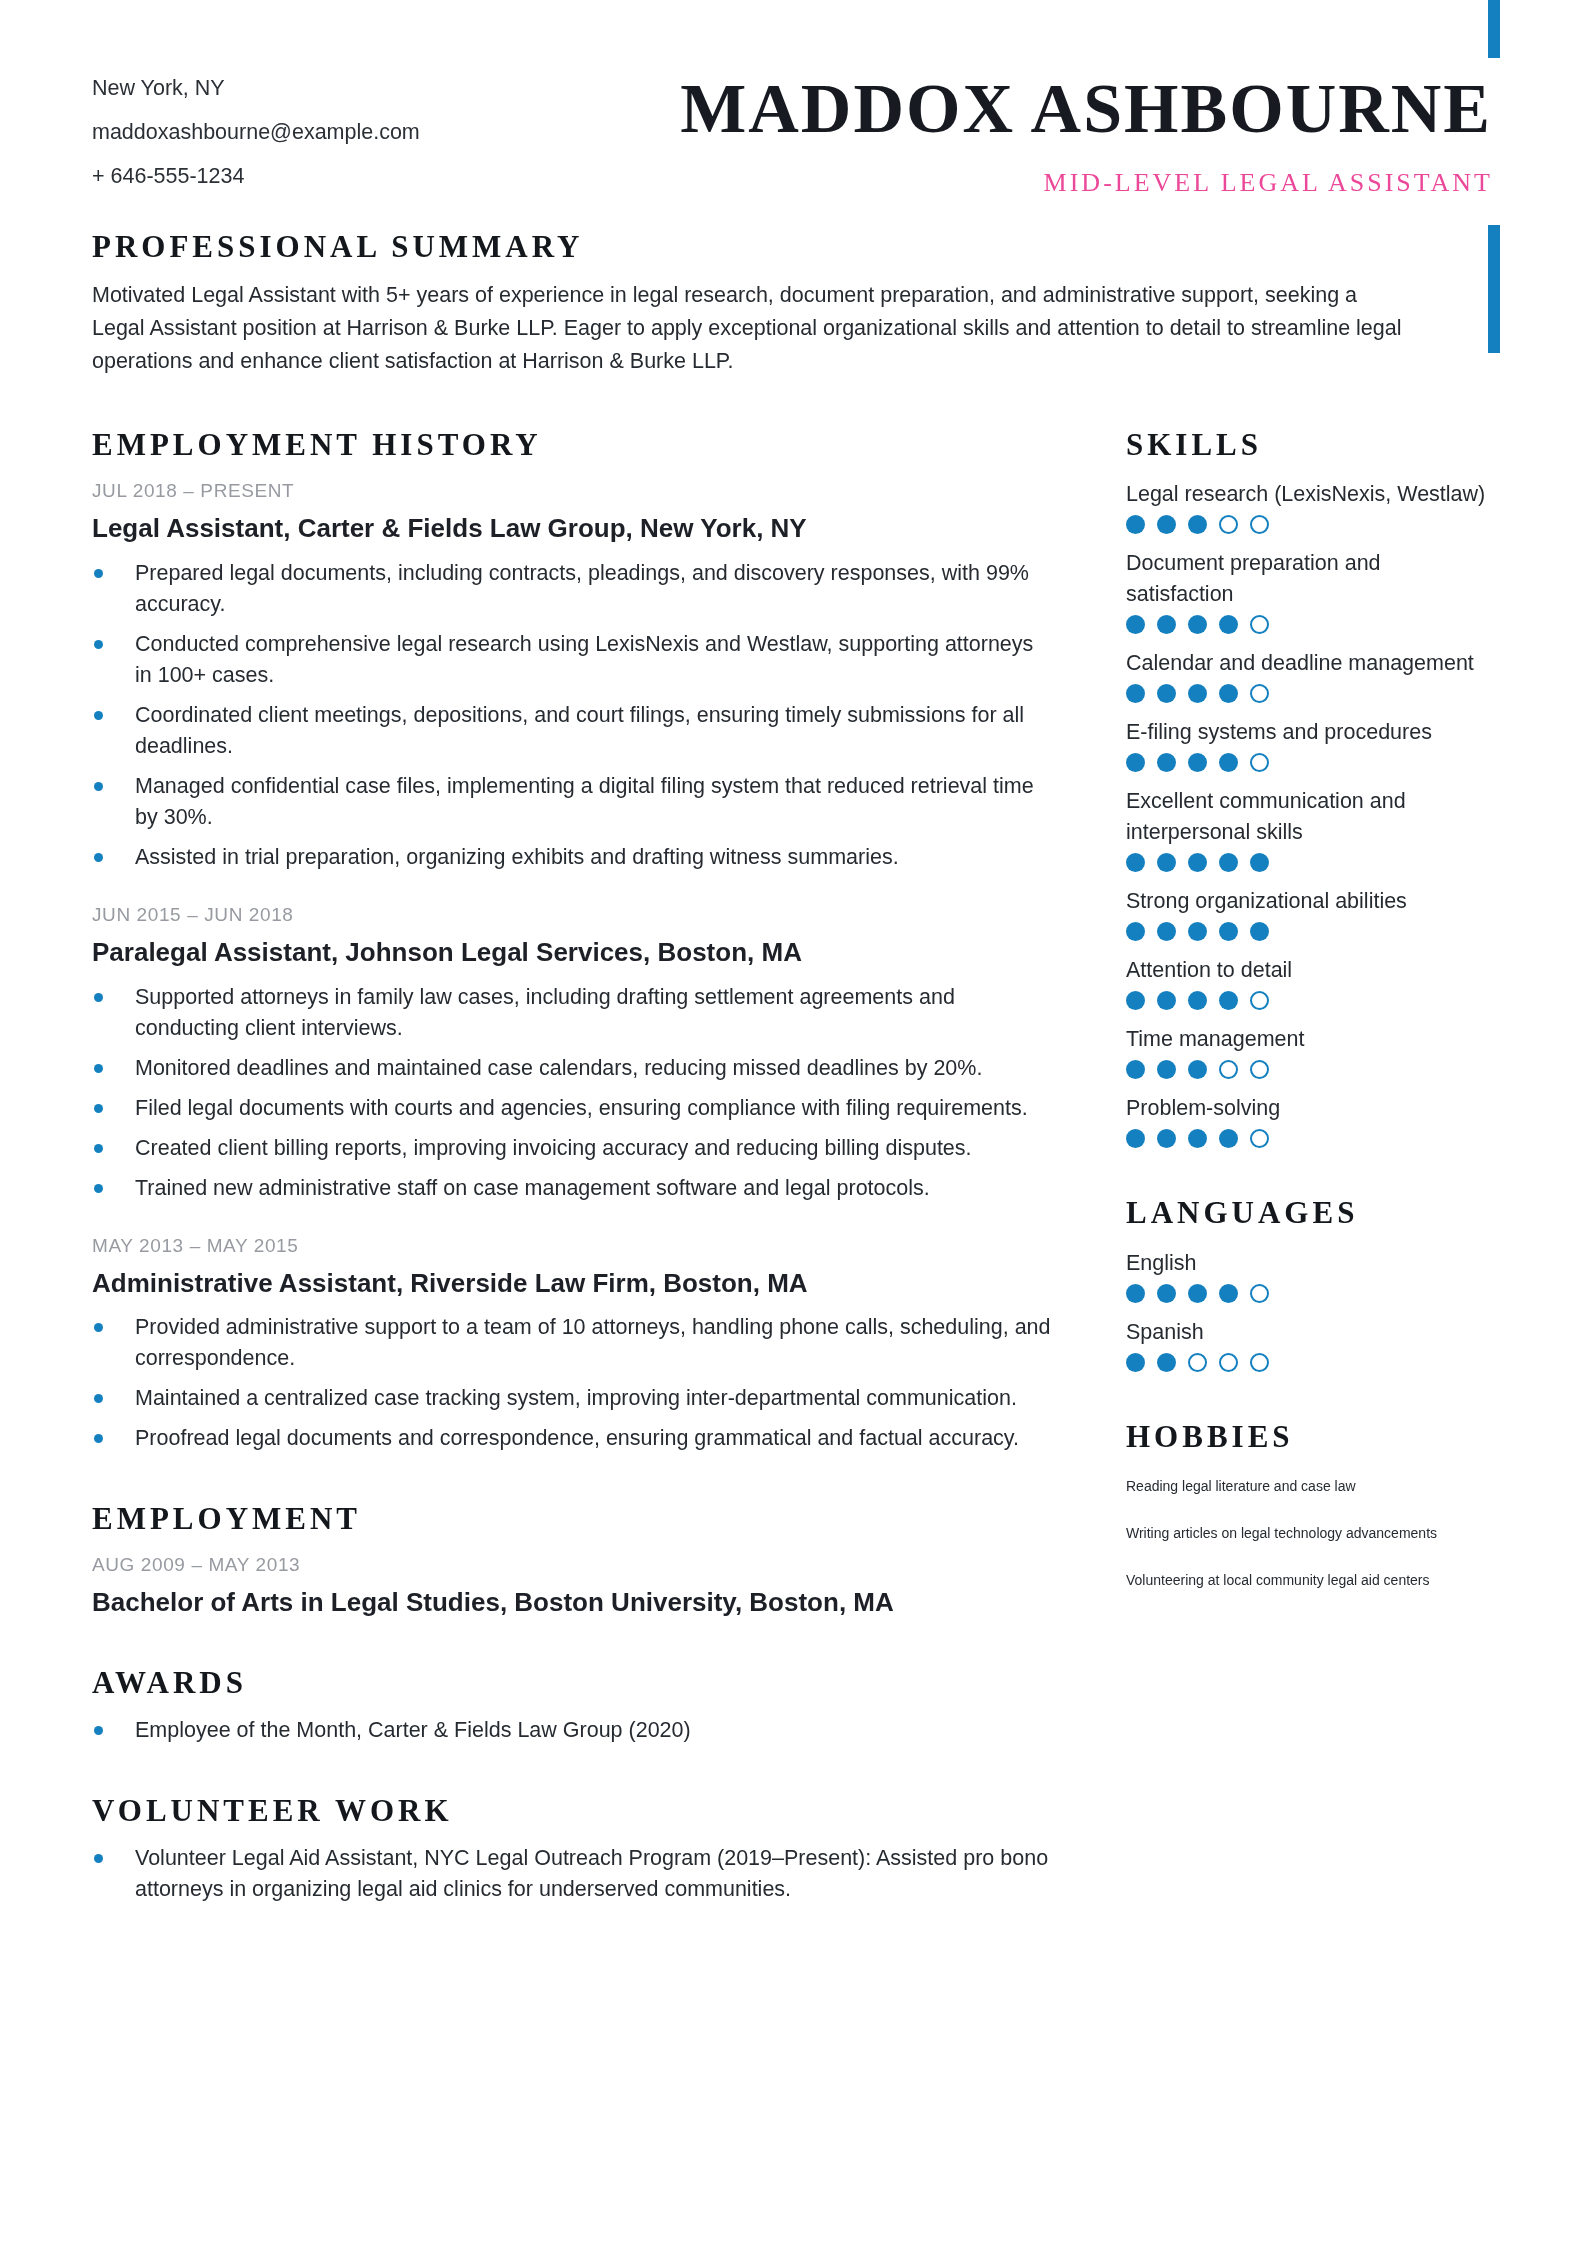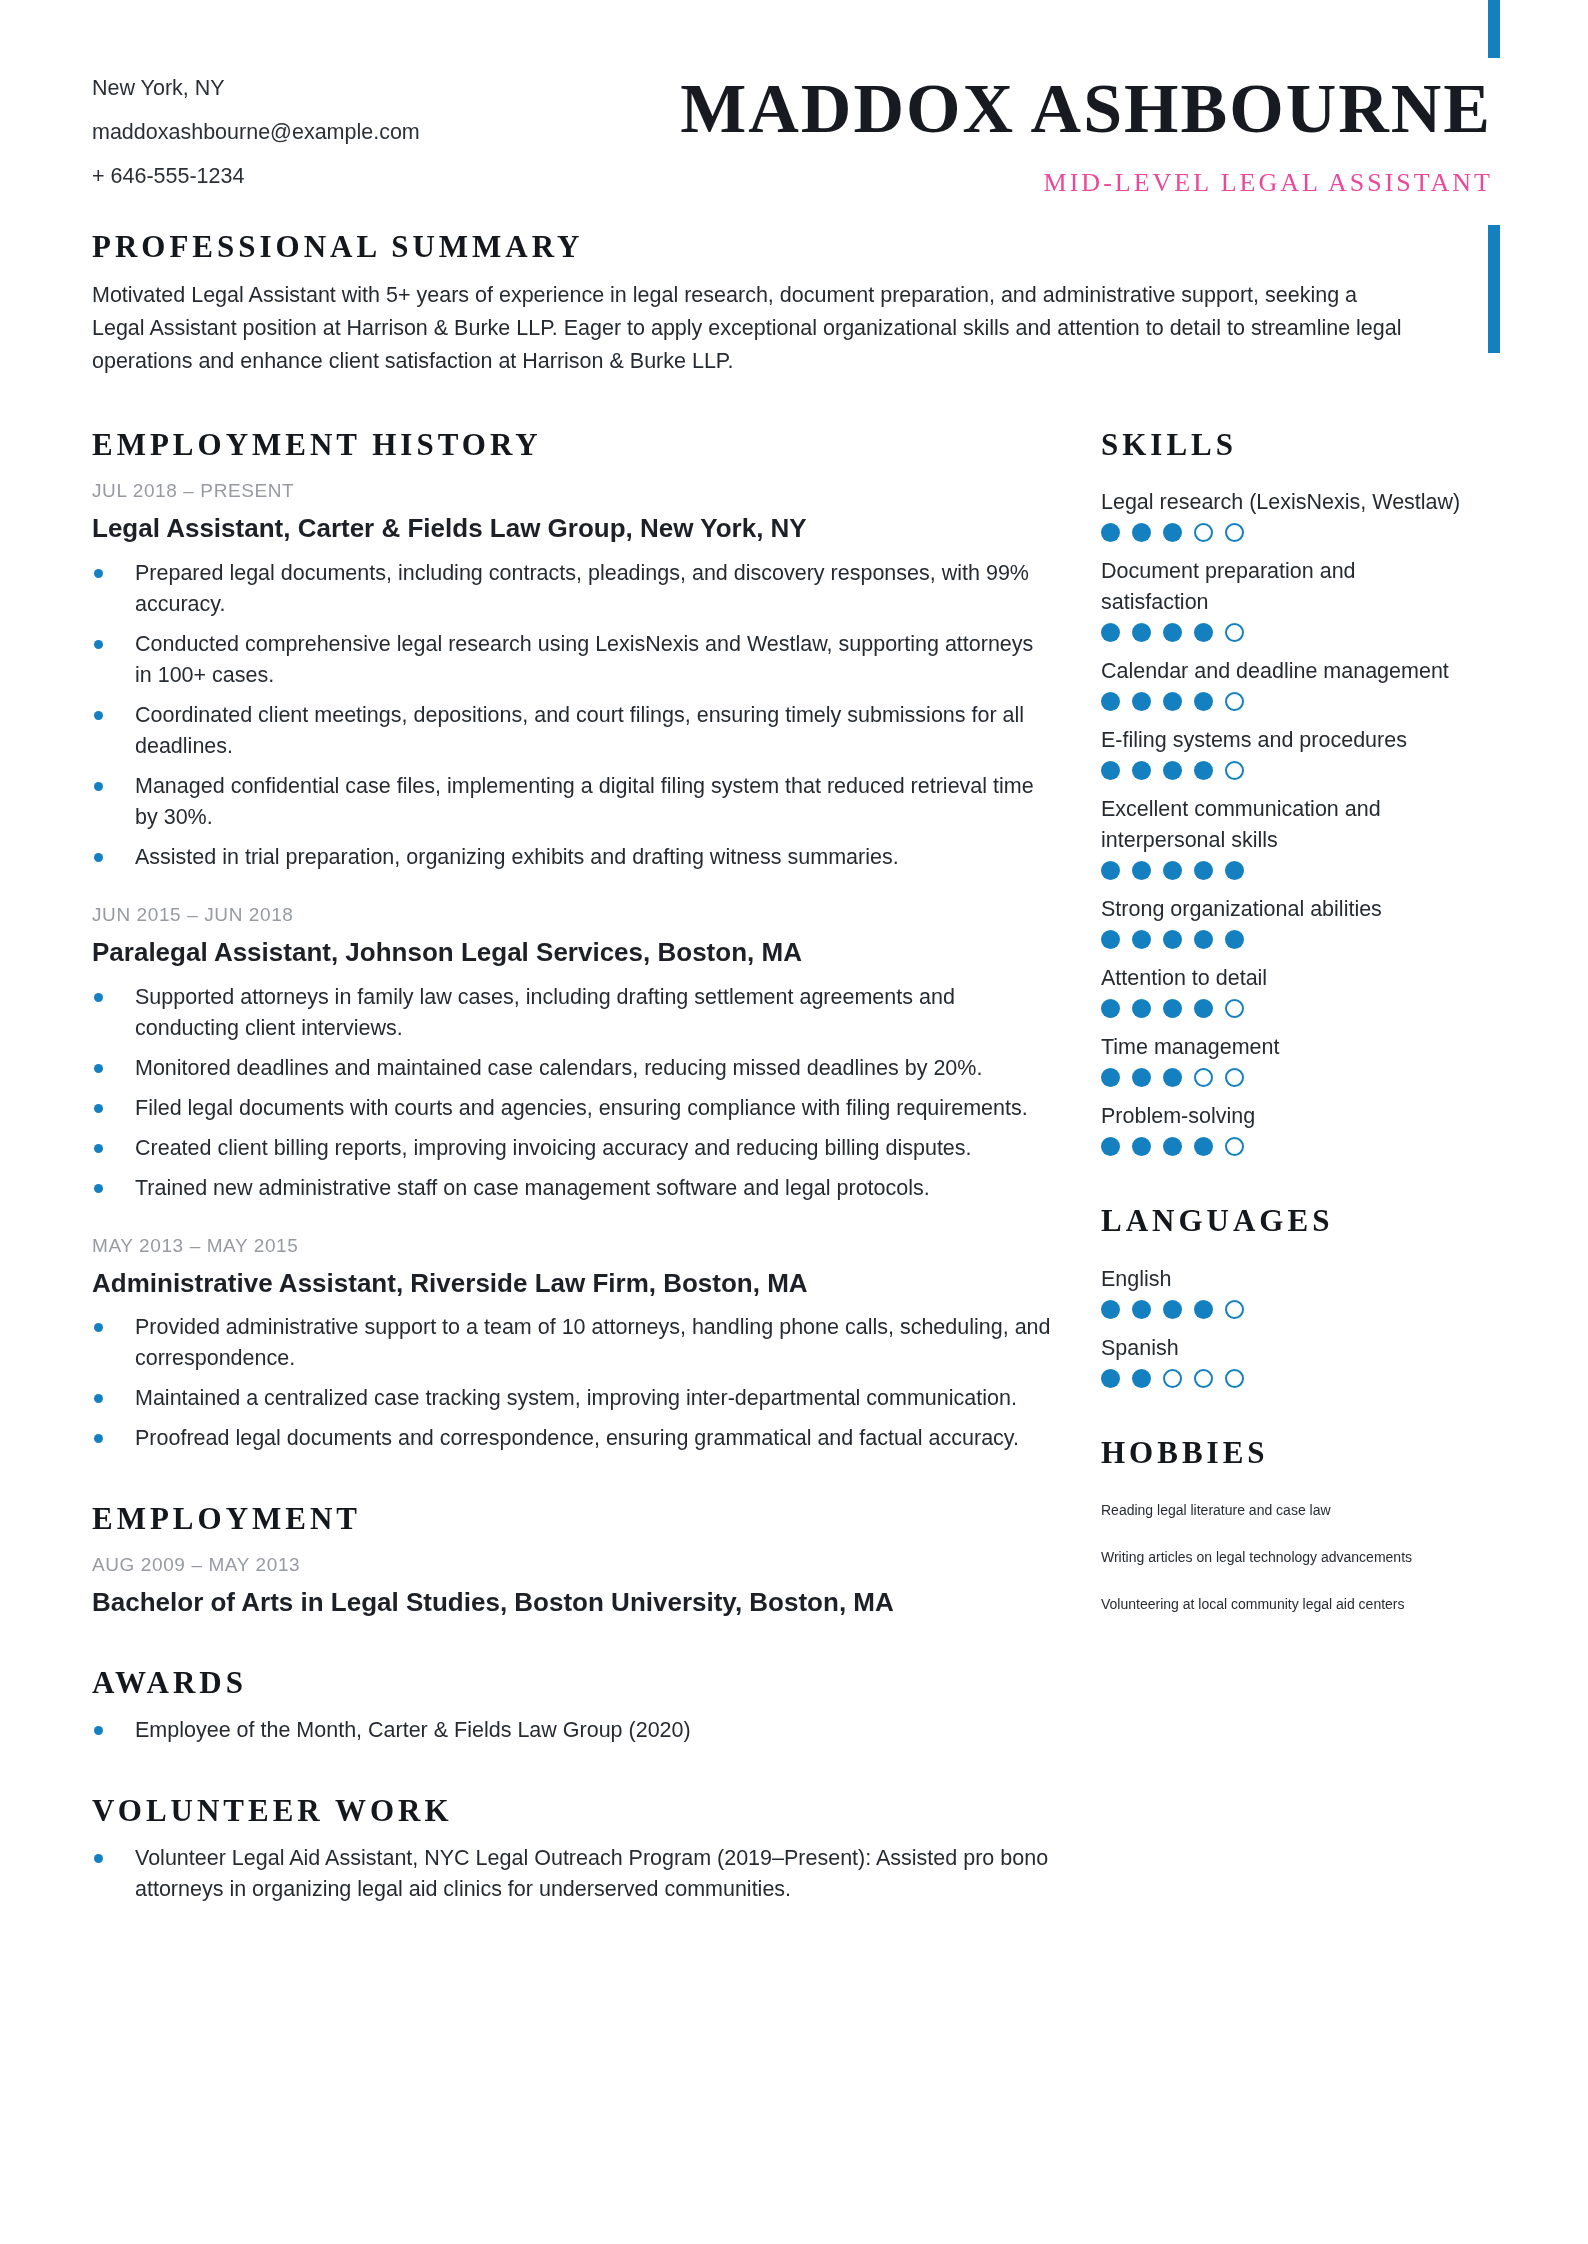--- a/index.html
+++ b/index.html
@@ -34,34 +34,34 @@
 
   .section-heading {
     font-family:"Liberation Serif", serif;
     font-size:31px; font-weight:700; letter-spacing:4px;
     color:#14181d; line-height:1.2;
   }
 
   .summary-section { margin-top:30px; }
   .summary-text { margin-top:14px; font-size:21.5px; line-height:33px; max-width:1310px; }
 
-  .columns { display:grid; grid-template-columns:963px 364px; column-gap:46px; margin-top:48px; align-items:start; }
+  .columns { display:grid; grid-template-columns:963px 364px; column-gap:71px; margin-top:48px; align-items:start; }
 
   .main-section + .main-section { margin-top:46px; }
   .entry { margin-top:16px; }
   .entry + .entry { margin-top:30px; }
   .entry-dates { font-size:19px; color:#979ba1; letter-spacing:0.6px; line-height:1.26; }
   .entry-title { font-size:26px; font-weight:700; margin-top:10px; color:#1d2127; line-height:1.18; }
 
   ul.bullets { list-style:none; padding:0; margin:14px 0 0 0; }
   ul.bullets li { position:relative; padding-left:43px; font-size:21.5px; line-height:31px; margin-bottom:9px; }
   .bullet-dot { position:absolute; left:2px; top:11px; width:9px; height:9px; border-radius:50%; background:#1480bf; }
 
   .side-section + .side-section { margin-top:46px; }
-  .side-list { margin-top:24px; }
+  .side-list { margin-top:16px; }
   .skill-label { font-size:21.5px; line-height:31px; }
   .rating { display:flex; gap:12px; margin:5px 0 14px 0; }
   .dot { width:19px; height:19px; border-radius:50%; box-sizing:border-box; }
   .dot.filled { background:#1480bf; }
   .dot.empty { border:2.5px solid #1480bf; background:#ffffff; }
   .hobby { font-size:14px; line-height:31px; margin-bottom:16px; }
 </style>
 </head>
 <body>
 

